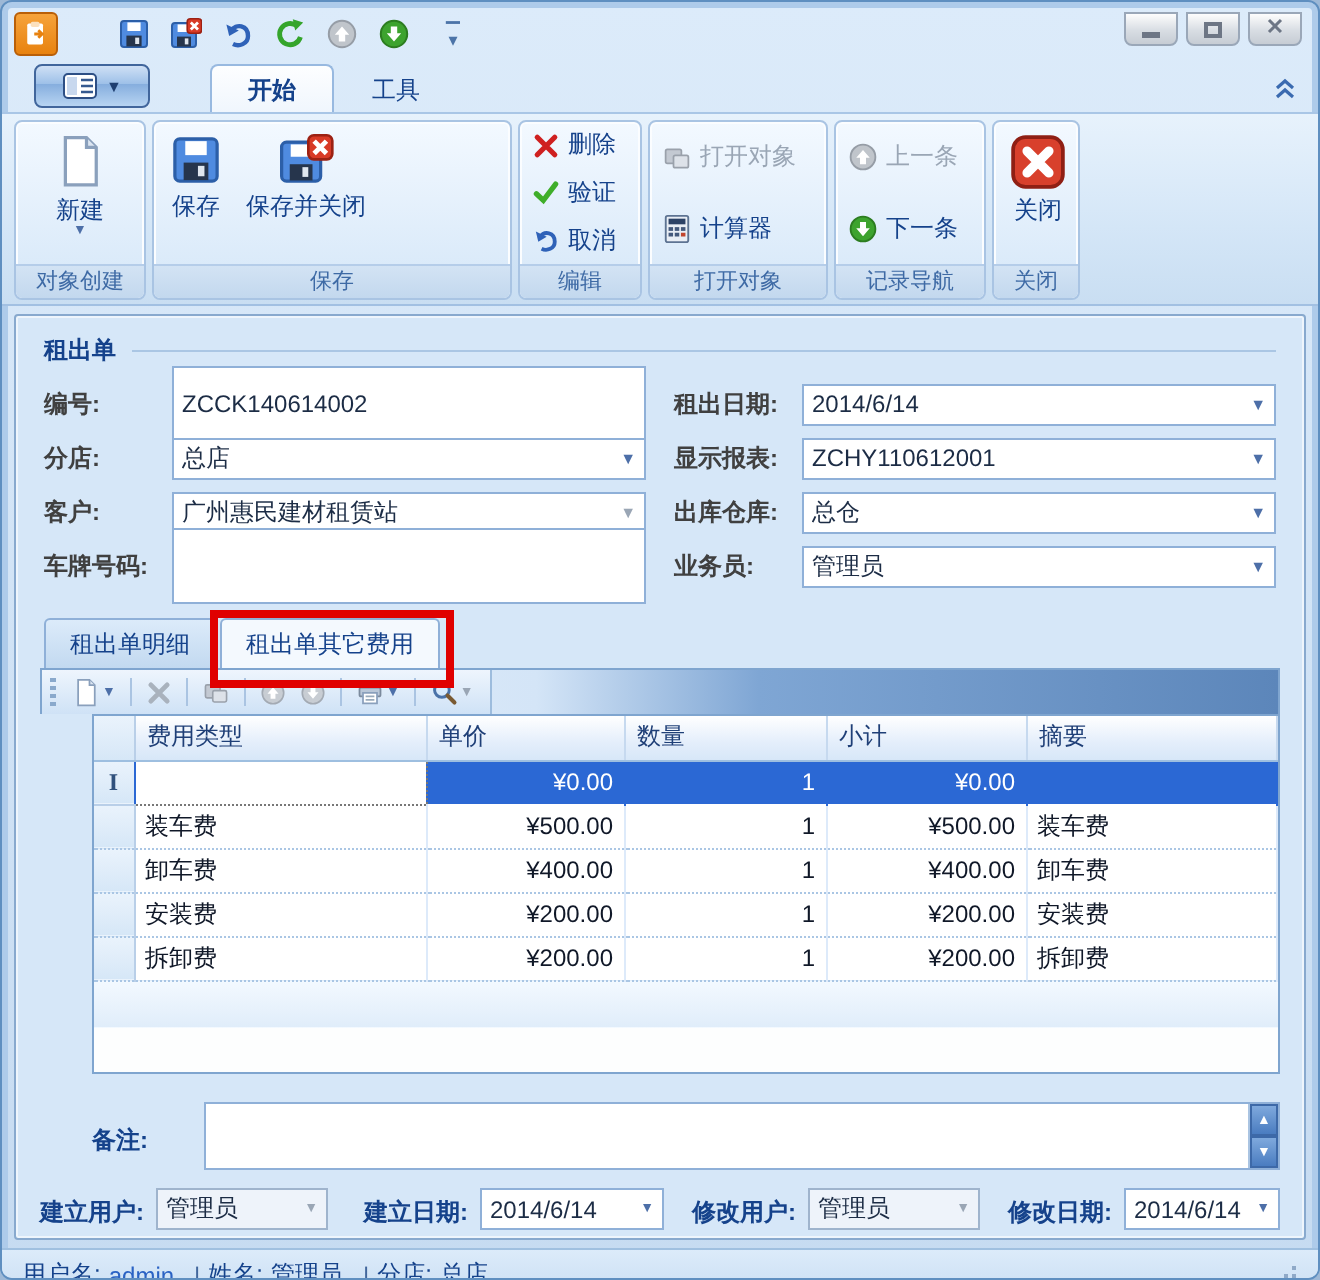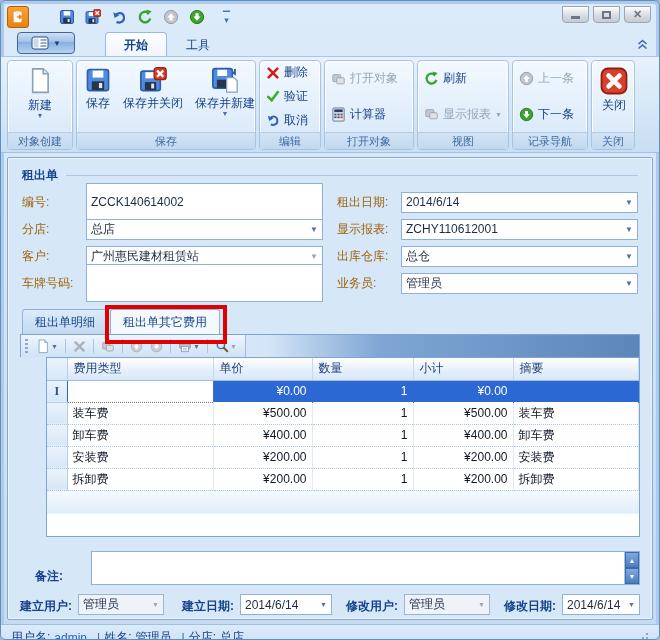--- a/index.html
+++ b/index.html
@@ -54,21 +54,21 @@
   .panel{ flex:1; margin:4px 6px 0; border:1px solid #88a9ce; border-radius:2px;
     background:#d6e7f8; box-shadow:inset 0 0 0 1px #eef5fc; padding:5px 12px 4px; position:relative;
     display:flex; flex-direction:column;}
   .groupbox{ padding:2px 2px 6px;}
   .gb-titlerow{ display:flex; align-items:center; gap:8px; height:20px;}
   .gb-title{ color:#15428b; font-weight:bold;}
   .gb-line{ flex:1; height:1px; background:#aac6e4;}
   .fields{ display:flex; gap:14px; margin-top:6px;}
   .fcol{ flex:1; display:flex; flex-direction:column; gap:5px;}
   .frow{ display:flex; align-items:center; height:22px;}
-  .flabel{ width:64px; color:#a16207; font-weight:normal; flex:0 0 auto;}
+  .flabel{ width:64px; color:#404040; font-weight:bold; flex:0 0 auto;}
   .tb{ flex:1; height:38px; border:1px solid #8fb0d8; background:#fff; padding:0 4px;
     font-family:"Liberation Sans",sans-serif; font-size:12px; color:#1c2c45;}
   .combo{ flex:1; height:21px; border:1px solid #8fb0d8; background:#fff; display:flex; align-items:center; padding:0 4px;}
   .combo .ctext{ flex:1; color:#1c2c45; white-space:nowrap; overflow:hidden;}
   .combo .caret{ font-size:8px;}
   
   .detail-tabs{ display:flex; align-items:flex-end; height:26px; margin:8px 0 0 2px;}
   .dtab{ padding:4px 12px 3px; color:#15428b; border:1px solid #8fb0d8; border-bottom:none;
     border-radius:3px 3px 0 0; background:linear-gradient(#dcebfa,#c2d9f0); margin-right:2px; position:relative; cursor:default;}
   .dtab.active{ background:#f4f9fe; font-weight:normal; z-index:2;}
@@ -94,21 +94,21 @@
   .gtable td{ height:22px; padding:0 5px; border-right:1px solid #ddeafa; border-bottom:1px dotted #aac6e4; color:#101828;}
   .gtable td.ind, .gtable th.ind{ background:linear-gradient(#eaf3fc,#d6e7f7); border-right:1px solid #b9cfe8;
     text-align:center; color:#40628e; padding:0;}
   .gtable td.num{ text-align:right;}
   .gtable tr.sel td{ background:#2b68d4; color:#fff; border-bottom:1px dotted #fff; border-top:1px dotted #555; border-right:1px solid #2b68d4;}
   .gtable tr.sel td.editcell{ background:#fff; color:#111; border:1px dotted #777;}
   .gtable tr.sel td.ind{ background:linear-gradient(#eaf3fc,#d6e7f7); color:#30517c; border-top:none; border-bottom:1px solid #b9cfe8; font-family:"Liberation Serif",serif; font-weight:bold;}
   .gtable tr.newrow td{ height:24px; background:linear-gradient(#f3f9ff,#e0edfa); border-bottom:none; border-right:none;}
   .grid-fill{ height:22px; background:#fdfefe;}
   
-  .remarks-row{ display:flex; margin:14px 0 0 15px; align-items:flex-end;}
+  .remarks-row{ display:flex; margin:14px 0 0 26px; align-items:center;}
   .remarks-label{ width:56px; padding-top:4px; color:#15428b; font-weight:bold;}
   .remarks-box{ flex:1; height:34px; border:1px solid #8fb0d8; background:#fff; display:flex;}
   .remarks-text{ flex:1;}
   .vscroll{ width:15px; background:#cfe0f2; display:flex; flex-direction:column; border-left:1px solid #aac4e2;}
   .vbtn{ flex:1; display:flex; align-items:center; justify-content:center; font-size:7px; color:#fff;
     background:linear-gradient(#7fa9dd,#4a7cc0); border:1px solid #3d69a8;}
   .audit-row{ display:flex; align-items:flex-end; gap:6px; margin-top:9px;}
   .alabel{ color:#15428b; font-weight:bold; white-space:nowrap;}
   .acombo{ height:21px; border:1px solid #8fb0d8; display:flex; align-items:center; padding:0 4px; background:#fff;}
   .acombo.dim{ background:#eef3fa; border-color:#9fb4cd;}
@@ -247,31 +247,20 @@
           <svg width="28" height="26" viewBox="0 0 17 16">
             <rect x="1" y="2.5" width="12" height="12" rx="1.5" fill="#4f8be0" stroke="#2c5fa8"></rect>
             <rect x="3.8" y="3.2" width="6" height="3.8" fill="#fff"></rect>
             <rect x="3.5" y="9.3" width="7" height="5" fill="#26354c"></rect>
             <rect x="7.4" y="10.2" width="1.8" height="3" fill="#dfe6ee"></rect>
             <rect x="9.2" y="0.4" width="7.4" height="7.4" rx="1.7" fill="#d83a26" stroke="#9c2113" stroke-width="0.8"></rect>
             <path d="M11 2.2 l3.8 3.8 M14.8 2.2 l-3.8 3.8" stroke="#fff" stroke-width="1.5"></path>
           </svg>
           <span class="blabel">保存并关闭</span>
         </div>
-        <div class="bigbtn">
-          <svg width="28" height="26" viewBox="0 0 17 16">
-            <rect x="1" y="1" width="12" height="12" rx="1.5" fill="#4f8be0" stroke="#2c5fa8"></rect>
-            <rect x="3.8" y="1.7" width="6" height="3.8" fill="#fff"></rect>
-            <rect x="3.5" y="7.8" width="7" height="5" fill="#26354c"></rect>
-            <path d="M9.5 6.5 H14 L16 8.5 V15.5 H9.5 Z" fill="#fff" stroke="#8aa0bc" stroke-width="0.8"></path>
-            <path d="M14.6 1.2 v3 l-1.4-1" fill="none" stroke="#2c5fa8" stroke-width="1.2"></path>
-          </svg>
-          <span class="blabel">保存并新建</span>
-          <span class="caret">▼</span>
-        </div>
       </div>
       <div class="rgroup-label">保存</div>
     </div>
 
     <div class="rgroup" style="width:62px">
       <div class="rgroup-body smallcol" style="flex-direction:column">
         <div class="smallbtn">
           <svg width="14" height="14" viewBox="0 0 16 16">
             <path d="M3 3 L13 13 M13 3 L3 13" stroke="#cf2020" stroke-width="3" stroke-linecap="round"></path>
           </svg>
@@ -315,40 +304,20 @@
                 <rect x="6.8" y="10" width="2.4" height="2"></rect>
                 <rect x="10.1" y="10" width="2.4" height="2" fill="#c2452e"></rect>
             </g>
           </svg>
           <span>计算器</span>
         </div>
       </div>
       <div class="rgroup-label">打开对象</div>
     </div>
 
-    <div class="rgroup" style="width:92px">
-      <div class="rgroup-body smallcol" style="flex-direction:column">
-        <div class="smallbtn">
-          <svg width="15" height="15" viewBox="0 0 16 16">
-            <path d="M13.2 9.5 A5.3 5.3 0 1 1 11.5 4" fill="none" stroke="#35a52c" stroke-width="2.4"></path>
-            <path d="M9.4 0.6 L14.6 2.2 L10.6 6.2 Z" fill="#35a52c"></path>
-          </svg>
-          <span>刷新</span>
-        </div>
-        <div class="smallbtn disabled">
-          <svg width="15" height="14" viewBox="0 0 16 16">
-            <rect x="1.5" y="3" width="9" height="8" rx="1" fill="#c3c9d2" stroke="#9aa1ab"></rect>
-            <rect x="6" y="6.5" width="8.5" height="7" rx="1" fill="#dde2e9" stroke="#9aa1ab"></rect>
-          </svg>
-          <span>显示报表</span>
-          <span class="caret gray">▼</span>
-        </div>
-      </div>
-      <div class="rgroup-label">视图</div>
-    </div>
 
     <div class="rgroup" style="width:76px">
       <div class="rgroup-body smallcol" style="">
         <div class="smallbtn disabled">
           <svg width="15" height="15" viewBox="0 0 16 16">
             <circle cx="8" cy="8" r="6.6" fill="#c0c5cb" stroke="#969da6"></circle>
             <path d="M8 4.2 L11.6 8.4 H9.6 V11.8 H6.4 V8.4 H4.4 Z" fill="#fff"></path>
           </svg>
           <span>上一条</span>
         </div>

